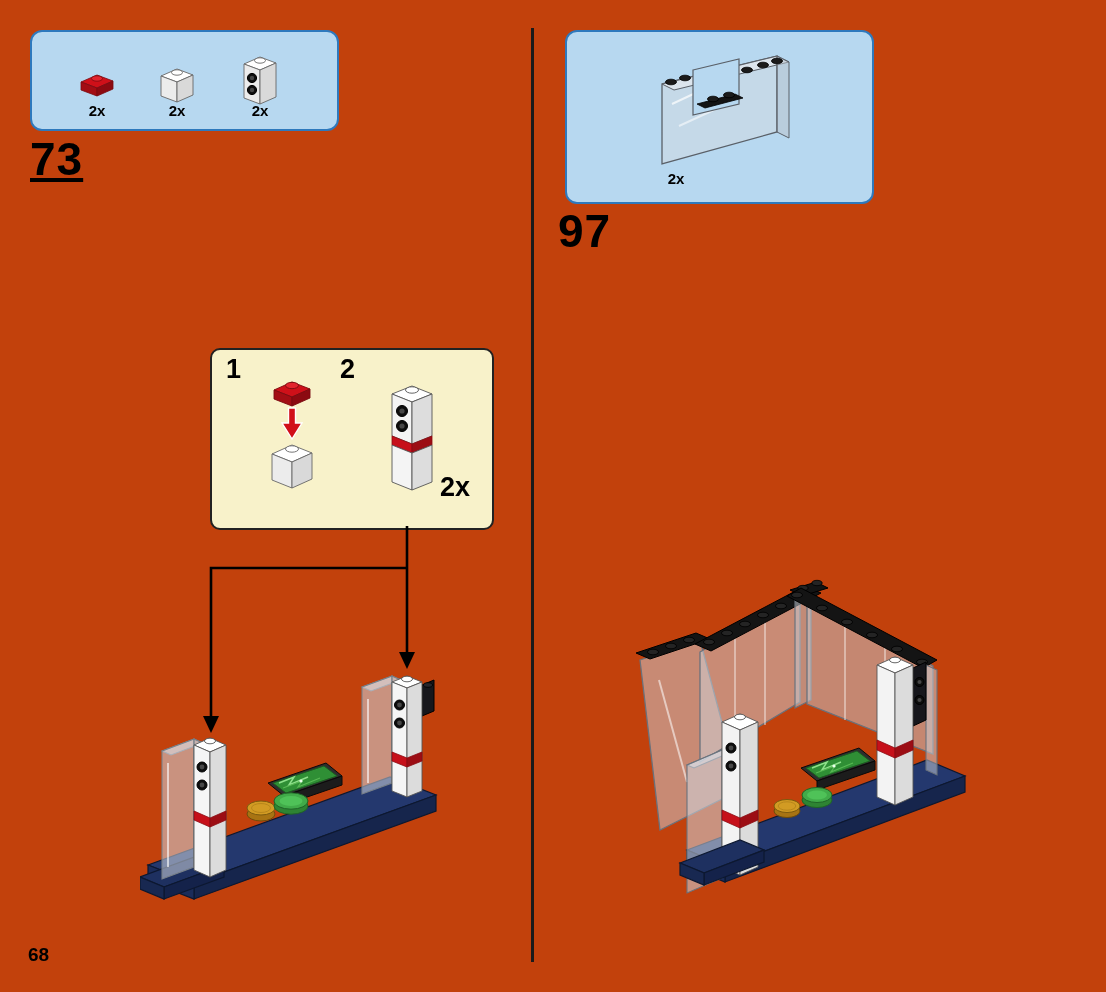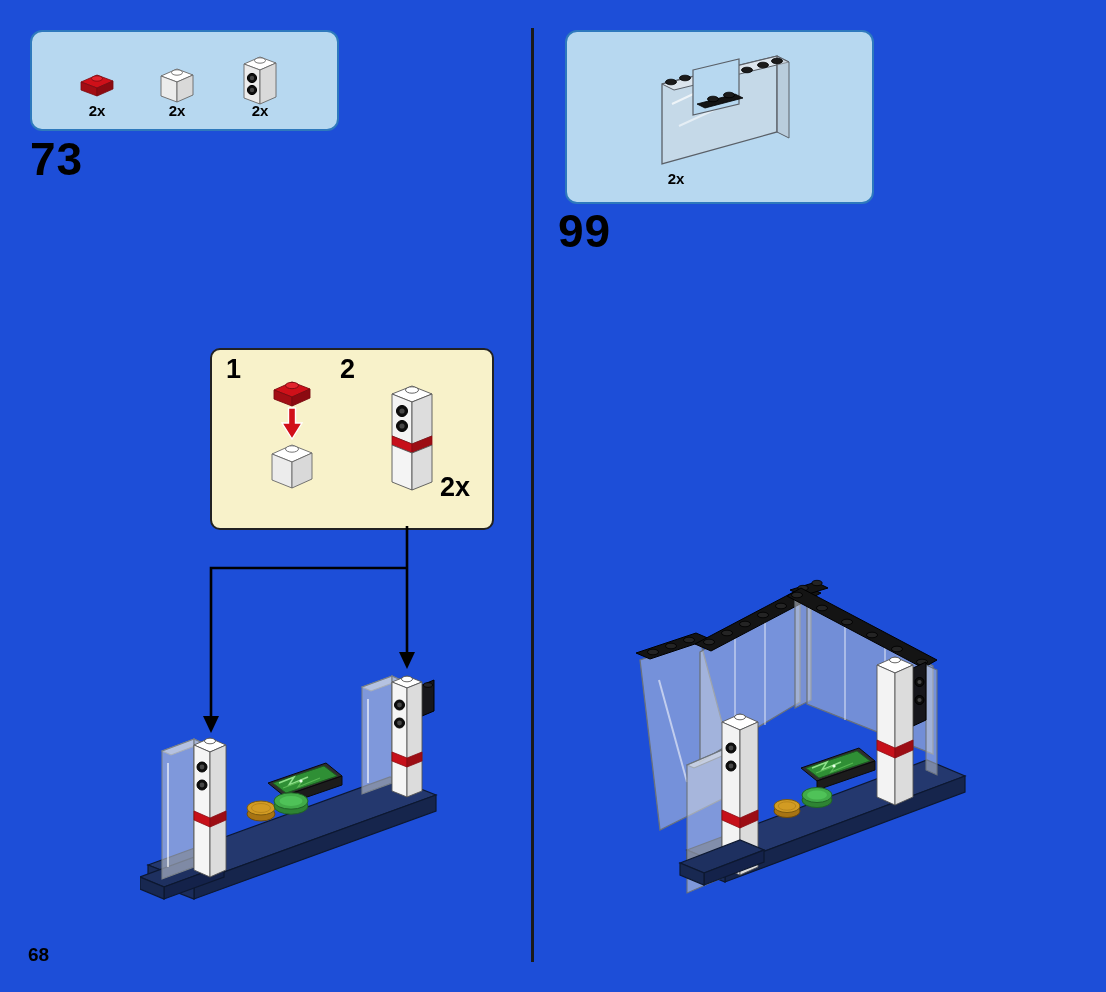--- a/index.html
+++ b/index.html
@@ -1,18 +1,18 @@
 <!DOCTYPE html>
 <html><head>
 <meta charset="utf-8">
 <style>
   html,body{margin:0;padding:0;}
   .page{
     position:relative; width:1106px; height:992px;
-    background:#1d4ed8; overflow:hidden;
+    background:#c2410c; overflow:hidden;
     font-family:"Liberation Sans", sans-serif; color:#000;
   }
   .parts-box{
     position:absolute; background:#b7d8f0;
     border:2.5px solid #2e79bd; border-radius:12px;
   }
   .qty{
     position:absolute; font-weight:bold; font-size:15px;
     transform:translateX(-50%); white-space:nowrap;
   }
@@ -71,21 +71,21 @@
         <circle cx="220" cy="46" r="2.2" fill="#474747"></circle>
         <circle cx="220" cy="58" r="4.6" fill="#0e0e0e" stroke="#000"></circle>
         <circle cx="220" cy="58" r="2.2" fill="#474747"></circle>
       </g>
     </svg>
     <div class="qty" style="left:65px;top:70px;">2x</div>
     <div class="qty" style="left:145px;top:70px;">2x</div>
     <div class="qty" style="left:228px;top:70px;">2x</div>
   </div>
 
-  <div class="step-num" style="left:30px;top:136px;">73</div>
+  <div class="step-num" style="left:30px;top:136px;text-decoration:underline;">73</div>
 
   <div class="divider"></div>
 
   <div class="parts-box" style="left:565px;top:30px;width:305px;height:170px;">
     <svg class="inbox" width="305" height="170" viewBox="0 0 305 170">
       <g>
 
         <polygon points="95,52 210,24 210,100 95,132" fill="rgba(212,217,224,0.5)" stroke="#5a6068" stroke-width="1.3"></polygon>
         <polygon points="95,52 210,24 222,30 107,58" fill="rgba(232,235,240,0.65)" stroke="#5a6068" stroke-width="1"></polygon>
         <polygon points="210,24 222,30 222,106 210,100" fill="rgba(188,193,201,0.5)" stroke="#5a6068" stroke-width="1"></polygon>
@@ -101,21 +101,21 @@
         <ellipse cx="104" cy="50" rx="5.5" ry="2.8" fill="#1b1b1b" stroke="#000" stroke-width="0.8"></ellipse>
         <ellipse cx="118" cy="46" rx="5.5" ry="2.8" fill="#1b1b1b" stroke="#000" stroke-width="0.8"></ellipse>
         <ellipse cx="180" cy="38" rx="5.5" ry="2.8" fill="#1b1b1b" stroke="#000" stroke-width="0.8"></ellipse>
         <ellipse cx="196" cy="33" rx="5.5" ry="2.8" fill="#1b1b1b" stroke="#000" stroke-width="0.8"></ellipse>
         <ellipse cx="210" cy="29" rx="5.5" ry="2.8" fill="#1b1b1b" stroke="#000" stroke-width="0.8"></ellipse>
       </g>
     </svg>
     <div class="qty" style="left:109px;top:138px;">2x</div>
   </div>
 
-  <div class="step-num" style="left:558px;top:208px;">99</div>
+  <div class="step-num" style="left:558px;top:208px;">97</div>
 
   <div class="callout">
     <div class="sub-num" style="left:14px;top:6px;">1</div>
     <div class="sub-num" style="left:128px;top:6px;">2</div>
     <div class="qty-large" style="left:228px;top:124px;">2x</div>
     <svg class="inbox" width="280" height="178" viewBox="0 0 280 178" style="left:0;top:0;">
 
       <g>
         <polygon points="62,40 80,32 98,39 80,47" fill="#cf1019" stroke="#7a0a10" stroke-width="0.9"></polygon>
         <polygon points="62,40 80,47 80,56 62,49" fill="#a30d14" stroke="#7a0a10" stroke-width="0.9"></polygon>

